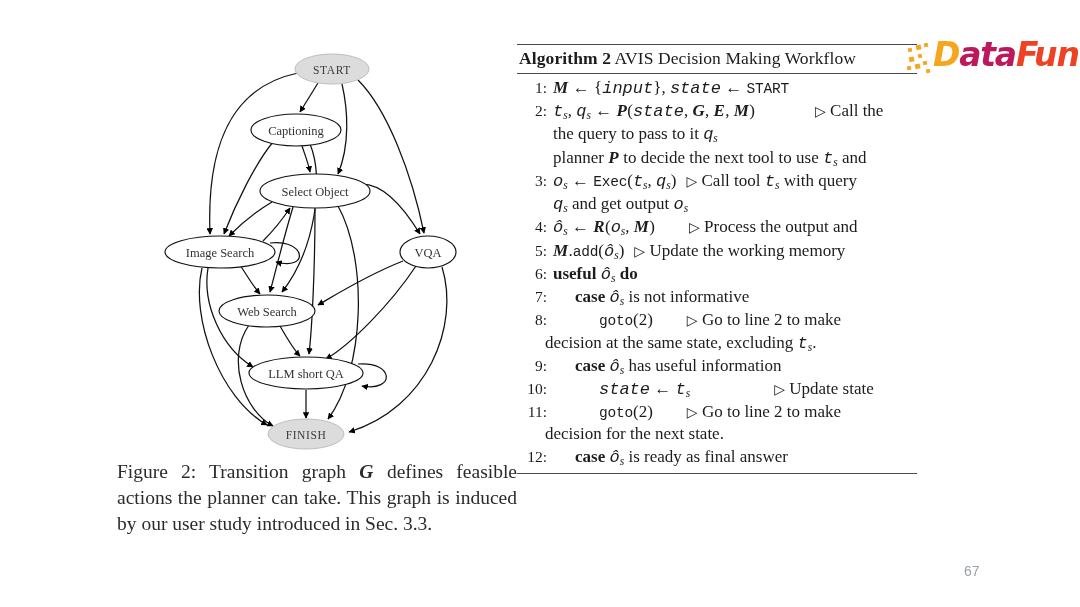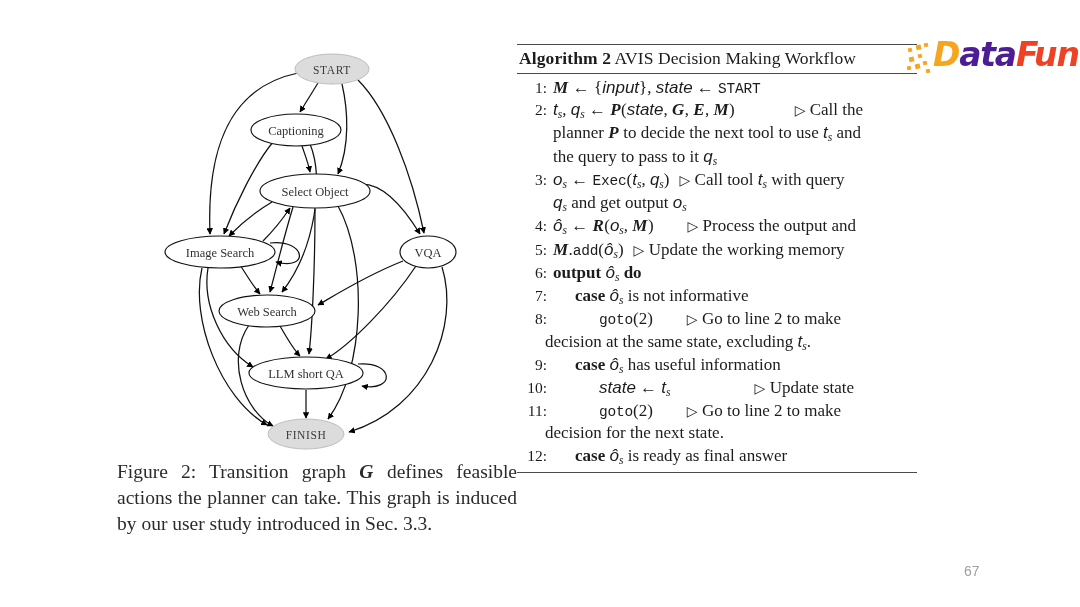--- a/index.html
+++ b/index.html
@@ -98,21 +98,21 @@
   .algo-cont {
     font-size: 17px;
     color: #1c1c1c;
     line-height: 1.30;
     padding-left: 36px;
     min-height: 22px;
   }
   .algo-cont.tight { padding-left: 28px; }
 
   
-  .mi { font-family: Liberation Sans, sans-serif; font-style: italic; }
+  .mi { font-family: Liberation Mono, monospace; font-style: italic; }
   .cal { font-family: "Liberation Serif", serif; font-style: italic; font-weight: bold; letter-spacing: 0.4px; }
   .tt { font-family: "Liberation Mono", monospace; font-size: 14.5px; letter-spacing: -0.2px; }
   .sub { font-size: 0.68em; vertical-align: -0.28em; font-style: italic; }
   .kw { font-weight: bold; }
   .tri { font-size: 14px; }
   .spacer-sm { display:inline-block; width: 10px; }
   .spacer-md { display:inline-block; width: 34px; }
   .spacer-lg { display:inline-block; width: 60px; }
   .spacer-xl { display:inline-block; width: 84px; }
   .indent1 { display:inline-block; width: 22px; }
@@ -131,21 +131,21 @@
     left: 26px;
     top: -4px;
     font-family: "DejaVu Sans", sans-serif;
     font-size: 33px;
     font-weight: bold;
     font-style: italic;
     letter-spacing: -1.2px;
     line-height: 1;
   }
   .logo-a { color: #F5A61E; }
-  .logo-b { color: #4c1d95; }
+  .logo-b { color: #be185d; }
   .logo-c { color: #EF4123; }
 
   
   #page-number {
     position: absolute;
     left: 964px;
     top: 563px;
     font-family: Liberation Sans, sans-serif;
     font-size: 14px;
     color: #9aa0a6;
@@ -273,24 +273,24 @@
         </div>
       </div>
 
       <div class="algo-line">
         <div class="algo-num">2:</div>
         <div class="algo-code">
           <span class="mi">t</span><span class="sub">s</span>, <span class="mi">q</span><span class="sub">s</span> ← <span class="cal">P</span>(<span class="mi">state</span>, <span class="cal">G</span>, <span class="cal">E</span>, <span class="cal">M</span>)<span class="spacer-lg"></span><span class="tri">▷</span> Call the
         </div>
       </div>
       <div class="algo-cont">
+        the query to pass to it <span class="mi">q</span><span class="sub">s</span>
+      </div>
+      <div class="algo-cont">
         planner <span class="cal">P</span> to decide the next tool to use <span class="mi">t</span><span class="sub">s</span> and
-      </div>
-      <div class="algo-cont">
-        the query to pass to it <span class="mi">q</span><span class="sub">s</span>
       </div>
 
       <div class="algo-line">
         <div class="algo-num">3:</div>
         <div class="algo-code">
           <span class="mi">o</span><span class="sub">s</span> ← <span class="tt">Exec</span>(<span class="mi">t</span><span class="sub">s</span>, <span class="mi">q</span><span class="sub">s</span>)<span class="spacer-sm"></span><span class="tri">▷</span> Call tool <span class="mi">t</span><span class="sub">s</span> with query
         </div>
       </div>
       <div class="algo-cont">
         <span class="mi">q</span><span class="sub">s</span> and get output <span class="mi">o</span><span class="sub">s</span>
@@ -306,21 +306,21 @@
       <div class="algo-line">
         <div class="algo-num">5:</div>
         <div class="algo-code">
           <span class="cal">M</span>.<span class="tt">add</span>(<span class="mi">ô</span><span class="sub">s</span>)<span class="spacer-sm"></span><span class="tri">▷</span> Update the working memory
         </div>
       </div>
 
       <div class="algo-line">
         <div class="algo-num">6:</div>
         <div class="algo-code">
-          <span class="kw">output</span> <span class="mi">ô</span><span class="sub">s</span> <span class="kw">do</span>
+          <span class="kw">useful</span> <span class="mi">ô</span><span class="sub">s</span> <span class="kw">do</span>
         </div>
       </div>
 
       <div class="algo-line">
         <div class="algo-num">7:</div>
         <div class="algo-code">
           <span class="indent1"></span><span class="kw">case</span> <span class="mi">ô</span><span class="sub">s</span> is not informative
         </div>
       </div>
 

